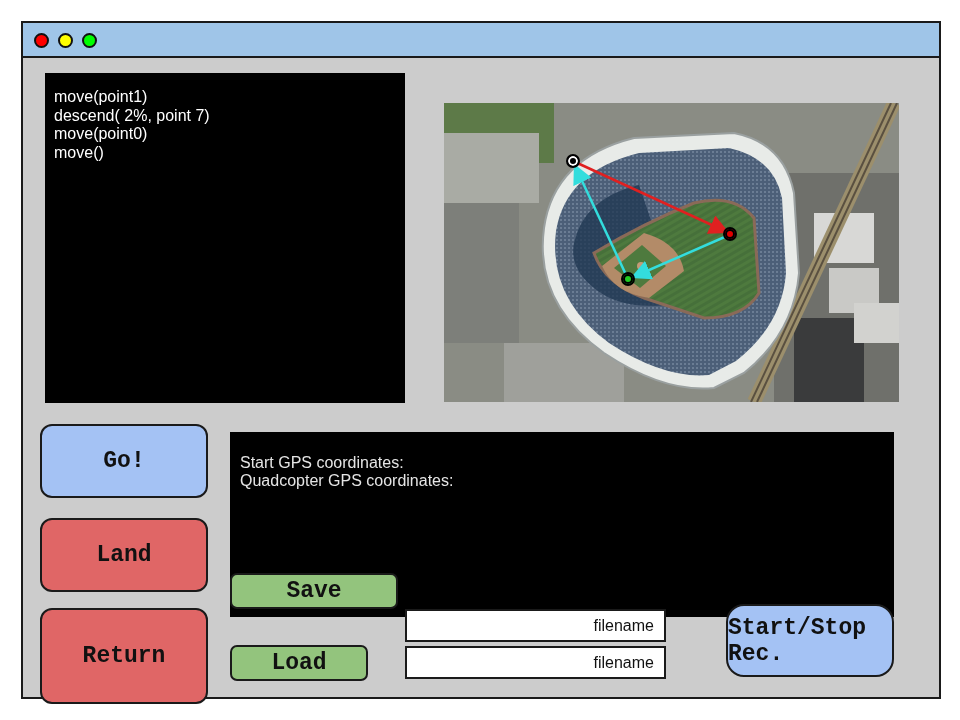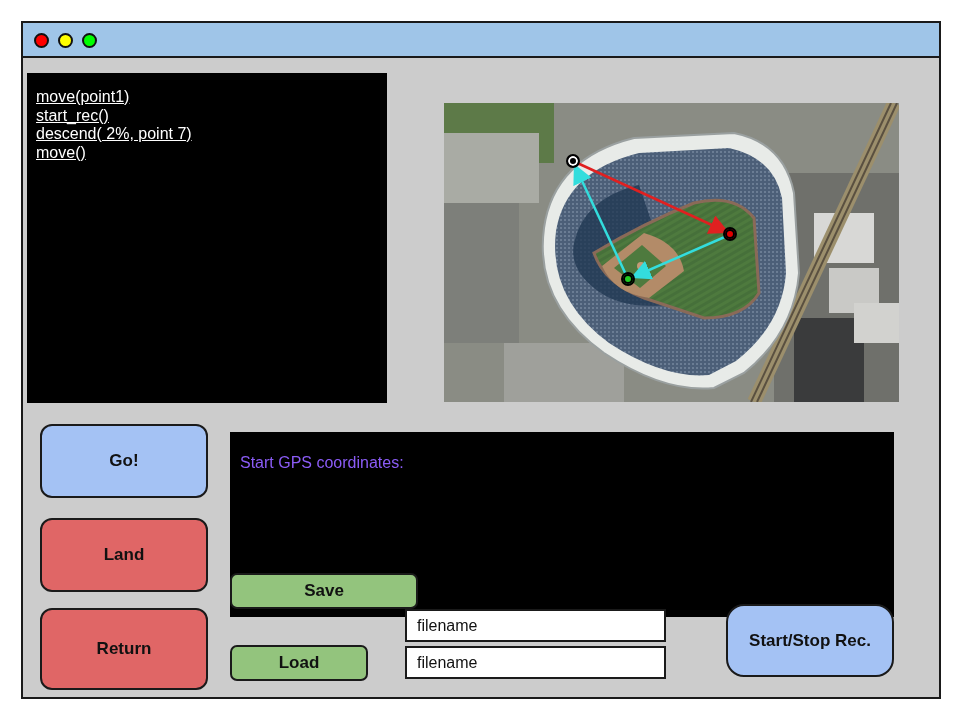--- a/index.html
+++ b/index.html
@@ -4,54 +4,54 @@
   <style>
     html, body { margin: 0; padding: 0; background: #ffffff; }
     body { width: 960px; height: 720px; position: relative; overflow: hidden;
            font-family: "Liberation Sans", sans-serif; }
     .window { position: absolute; left: 21px; top: 21px; width: 916px; height: 674px;
               border: 2px solid #1a1a1a; background: #cccccc; }
     .titlebar { position: absolute; left: 0; top: 0; width: 916px; height: 33px;
                 background: #9fc5e8; border-bottom: 2px solid #1a1a1a; }
     .dot { position: absolute; top: 10px; width: 11px; height: 11px; border-radius: 50%;
            border: 2px solid #111; }
-    .code-panel { position: absolute; left: 4px; top: 50px; width: 360px; height: 330px;
+    .code-panel { position: absolute; left: 22px; top: 50px; width: 360px; height: 330px;
                   background: #000; color: #fff; font-size: 16px; line-height: 18.5px;
-                  padding: 15px 9px; box-sizing: border-box; text-decoration: underline; }
+                  padding: 15px 9px; box-sizing: border-box; }
     .code-line { white-space: pre; }
     .map { position: absolute; left: 421px; top: 80px; width: 455px; height: 299px;
            overflow: hidden; background: #6d6f68; }
     .btn { position: absolute; border: 2px solid #1a1a1a; border-radius: 12px;
-           font-weight: bold; font-size: 17px; color: #111;
+           font-weight: bold; font-size: 23px; color: #111;
            display: flex; align-items: center; justify-content: center; box-sizing: border-box;
-           cursor: pointer; }
+           cursor: pointer; font-family: Liberation Mono, monospace; }
     .btn-blue { background: #a4c2f4; }
     .btn-red { background: #e06666; }
     .btn-green { background: #93c47d; border-radius: 7px; }
     .gps-panel { position: absolute; left: 207px; top: 409px; width: 664px; height: 185px;
-                 background: #000; color: #8b5cf6; font-size: 16px; line-height: 18px;
+                 background: #000; color: #e5e5e5; font-size: 16px; line-height: 18px;
                  padding: 22px 10px; box-sizing: border-box; }
     .file-input { position: absolute; height: 33px; background: #fff; border: 2px solid #1a1a1a;
                   box-sizing: border-box; font-size: 16px; padding: 0 10px; color: #111;
-                  font-family: "Liberation Sans", sans-serif; outline: none; }
+                  font-family: "Liberation Sans", sans-serif; outline: none; text-align: right; }
   </style>
 </head>
 <body>
 
 <div class="window">
   <div class="titlebar">
     <span class="dot" style="left:11px;background:#ff0000;"></span>
     <span class="dot" style="left:35px;background:#ffff00;"></span>
     <span class="dot" style="left:59px;background:#00ff00;"></span>
   </div>
 
   <div class="code-panel">
     <div class="code-line">move(point1)</div>
-    <div class="code-line">start_rec()</div>
     <div class="code-line">descend( 2%, point 7)</div>
+    <div class="code-line">move(point0)</div>
     <div class="code-line">move()</div>
   </div>
 
   <div class="map">
     <svg width="455" height="299" viewBox="0 0 455 299">
       <defs>
         <marker id="ahRed" markerWidth="8" markerHeight="8" refX="7" refY="4" orient="auto">
           <path d="M0,0 L8,4 L0,8 z" fill="#e02020"></path>
         </marker>
         <marker id="ahCyan" markerWidth="8" markerHeight="8" refX="7" refY="4" orient="auto">
@@ -99,26 +99,27 @@
       <line x1="283" y1="133" x2="189" y2="174" stroke="#33dddd" stroke-width="2.5" marker-end="url(#ahCyan)"></line>
     </svg>
     
     <span style="position:absolute;left:122px;top:51px;width:10px;height:10px;border-radius:50%;background:#000;border:2px solid #000;box-shadow:inset 0 0 0 2px #fff;"></span>
     <span style="position:absolute;left:279px;top:124px;width:10px;height:10px;border-radius:50%;background:#e00000;border:2px solid #000;box-shadow:inset 0 0 0 2px #000, inset 0 0 0 3px #e00000;"></span>
     <span style="position:absolute;left:177px;top:169px;width:10px;height:10px;border-radius:50%;background:#22cc22;border:2px solid #000;box-shadow:inset 0 0 0 2px #000, inset 0 0 0 3px #22cc22;"></span>
   </div>
 
   <div class="btn btn-blue" style="left:17px;top:401px;width:168px;height:74px;">Go!</div>
   <div class="btn btn-red" style="left:17px;top:495px;width:168px;height:74px;">Land</div>
-  <div class="btn btn-red" style="left:17px;top:585px;width:168px;height:82px;">Return</div>
+  <div class="btn btn-red" style="left:17px;top:585px;width:168px;height:96px;">Return</div>
 
   <div class="gps-panel">
     <div>Start GPS coordinates:</div>
+    <div>Quadcopter GPS coordinates:</div>
   </div>
 
-  <div class="btn btn-green" style="left:207px;top:550px;width:188px;height:36px;">Save</div>
+  <div class="btn btn-green" style="left:207px;top:550px;width:168px;height:36px;">Save</div>
   <div class="btn btn-green" style="left:207px;top:622px;width:138px;height:36px;">Load</div>
 
   <input class="file-input" type="text" style="left: 382px; top: 586px; width: 261px;" value="filename">
   <input class="file-input" type="text" style="left: 382px; top: 623px; width: 261px;" value="filename">
 
   <div class="btn btn-blue" style="left:703px;top:581px;width:168px;height:73px;border-radius:18px;">Start/Stop Rec.</div>
 </div>
 
 </body></html>

